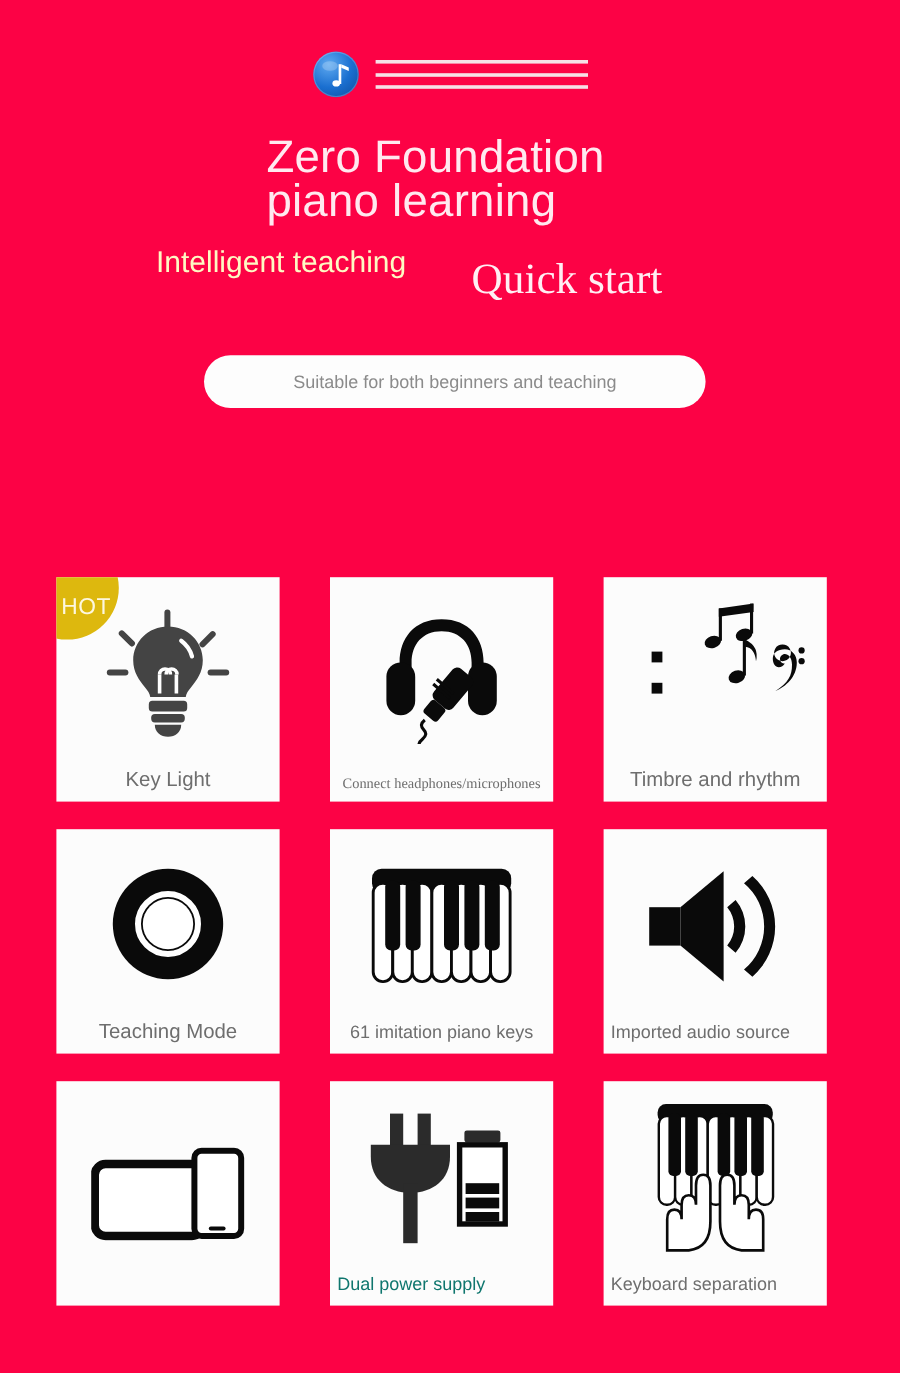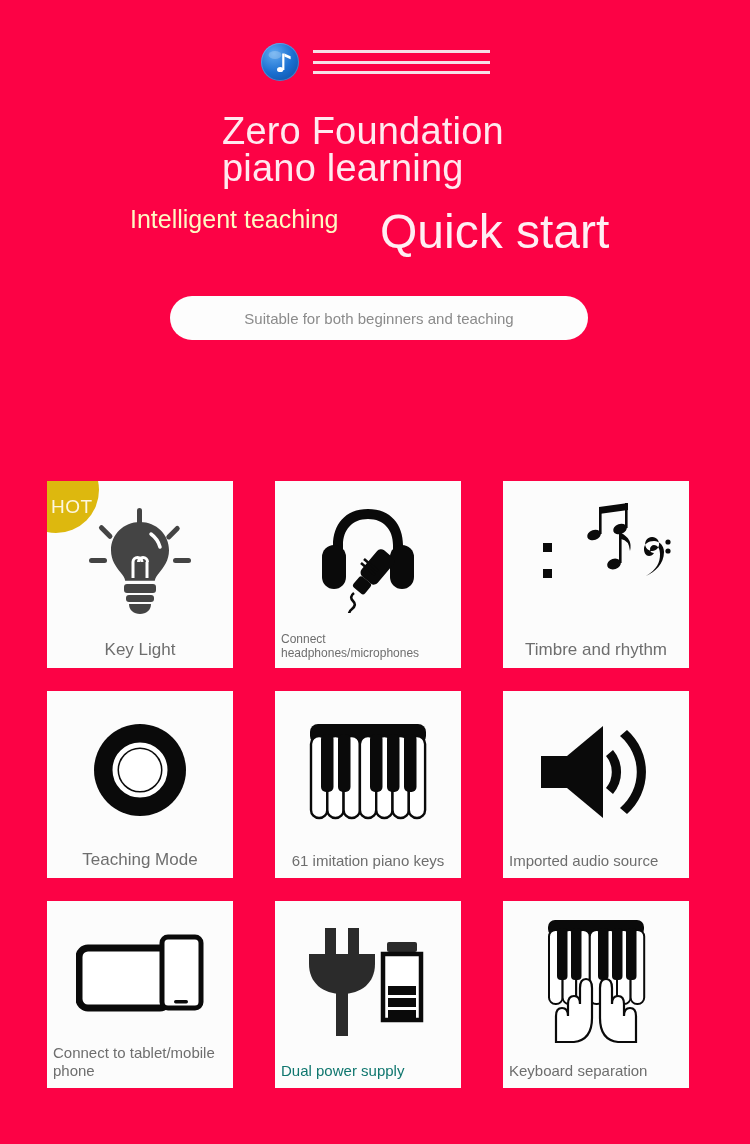--- a/index.html
+++ b/index.html
@@ -71,25 +71,26 @@
     top: 203px;
     left: 130px;
     width: 225px;
     color: #fef9c3;
     font-size: 25px;
     line-height: 32px;
   }
   .sub-right {
     position: absolute;
     top: 210px;
-    left: 380px;
+    left: 393px;
     color: #ffeef3;
-    font-size: 48px;
+    font-size: 36px;
     line-height: 44px;
     white-space: nowrap;
+    font-family: Liberation Serif, serif;
   }
 
   .pill {
     position: absolute;
     top: 296px;
     left: 170px;
     width: 418px;
     height: 44px;
     background: #fdfdfd;
     border-radius: 22px;
@@ -124,21 +125,21 @@
     position: relative;
     display: flex;
     align-items: center;
     justify-content: center;
   }
   .card .label {
     color: #6e6e6e;
     padding: 0 6px 8px 6px;
   }
   .label.center { text-align: center; font-size: 17px; line-height: 21px; }
-  .label.small  { text-align: left;  font-size: 12px; line-height: 14px; }
+  .label.small  { text-align: center;  font-size: 12px; line-height: 14px; font-family: Liberation Serif, serif; }
   .label.mid    { text-align: left;  font-size: 15px; line-height: 18px; }
   .label.dark   { color: #0f766e; }
   .label.midc   { text-align: center; font-size: 15px; line-height: 18px; }
 
   .hot {
     position: absolute;
     top: -34px;
     left: -34px;
     width: 86px;
     height: 86px;
@@ -314,21 +315,20 @@
   </div>
 
   <div class="card">
     <div class="art">
       <svg width="128" height="78" viewBox="0 0 128 78">
         <rect x="3" y="14" width="90" height="60" rx="9" fill="#ffffff" stroke="#0a0a0a" stroke-width="7"></rect>
         <rect x="86" y="3" width="39" height="71" rx="6" fill="#ffffff" stroke="#0a0a0a" stroke-width="5"></rect>
         <rect x="98" y="66" width="14" height="3.4" rx="1.7" fill="#0a0a0a"></rect>
       </svg>
     </div>
-    <div class="label mid">Connect to tablet/mobile phone</div>
   </div>
 
   <div class="card">
     <div class="art">
       <svg width="130" height="116" viewBox="0 0 130 116">
         <g fill="#2b2b2b">
           <rect x="22" y="4" width="11" height="30"></rect>
           <rect x="45" y="4" width="11" height="30"></rect>
           <path d="M6 30h66v10c0 19-14 30-33 30S6 59 6 40z"></path>
           <rect x="33" y="62" width="12" height="50"></rect>

